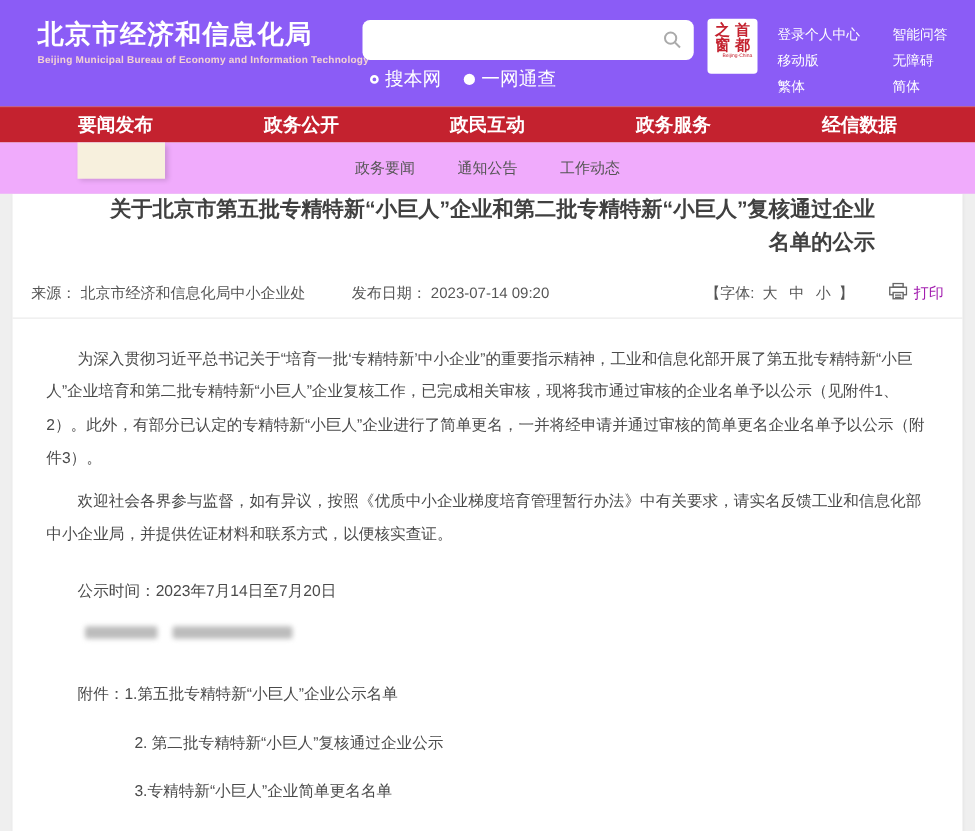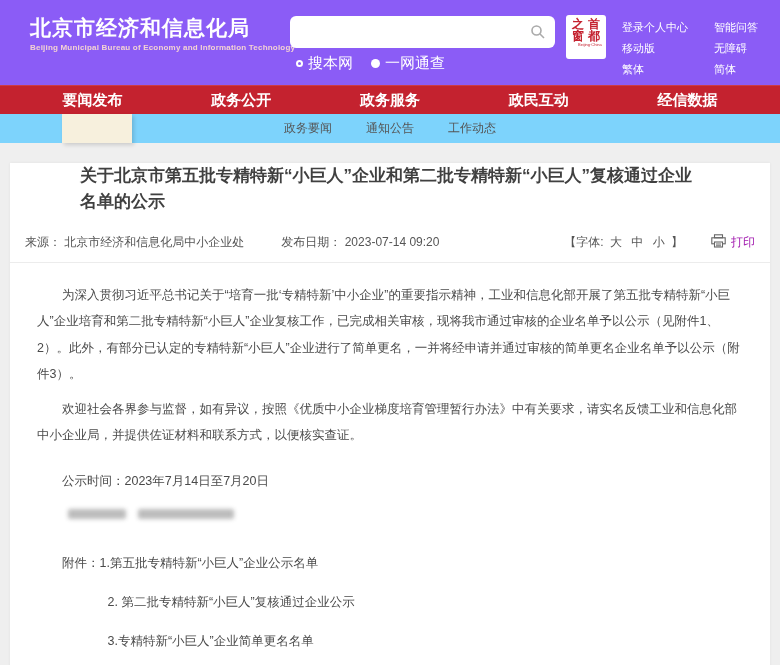--- a/index.html
+++ b/index.html
@@ -42,36 +42,36 @@
     display:grid; grid-template-columns:auto auto; column-gap:26px; row-gap:6px;
   }
   .quick-links a { color:#fff; font-size:11px; text-decoration:none; white-space:nowrap; cursor:pointer; }
   
   .nav {
     height:29px; background:#c4222f; display:flex; justify-content:space-around;
     align-items:center; padding:0 18px; border-top:1px solid rgba(255,255,255,.12);
   }
   .nav-item { color:#fff; font-size:15px; font-weight:bold; cursor:pointer; width:148px; text-align:center; }
   
-  .subnav { height:29px; background:#7dd3fc; position:relative; display:flex; justify-content:center; align-items:center; gap:34px; }
+  .subnav { height:41px; background:#f0abfc; position:relative; display:flex; justify-content:center; align-items:center; gap:34px; }
   .active-tab {
     position:absolute; left:62px; top:0; width:70px; height:29px;
     background:#f7f0dd; box-shadow:2px 2px 4px rgba(0,0,0,.15);
   }
   .subnav-item { font-size:12px; color:#555; cursor:pointer; z-index:1; }
   
   .card {
     width:760px; margin:0 10px; background:#fff; min-height:522px;
     box-shadow:0 0 3px rgba(0,0,0,.06); padding-bottom:8px;
   }
   .breadcrumb { padding:13px 0 0 15px; font-size:11px; color:#999; }
   .breadcrumb a { color:#999; text-decoration:none; cursor:pointer; }
   .breadcrumb .sep { margin:0 5px; }
   .article-title {
-    margin-top:20px; padding:0 70px; text-align:left;
+    padding:0 70px; text-align:right;
     font-size:17px; font-weight:bold; color:#404040; line-height:1.5;
   }
   .meta-row {
     margin-top:20px; padding:0 15px 11px; border-bottom:1px solid #ececec;
     display:flex; justify-content:space-between; align-items:center;
     font-size:12px; color:#555;
   }
   .meta-left { display:flex; gap:37px; }
   .meta-right { display:flex; gap:28px; align-items:center; }
   .font-sizer span.size-opt { margin:0 3px; cursor:pointer; }
@@ -138,22 +138,22 @@
     <a>移动版</a>
     <a>无障碍</a>
     <a>繁体</a>
     <a>简体</a>
   </div>
 </div>
 
 <div class="nav">
   <div class="nav-item">要闻发布</div>
   <div class="nav-item">政务公开</div>
+  <div class="nav-item">政民互动</div>
   <div class="nav-item">政务服务</div>
-  <div class="nav-item">政民互动</div>
   <div class="nav-item">经信数据</div>
 </div>
 
 <div class="subnav">
   <div class="active-tab"></div>
   <div class="subnav-item">政务要闻</div>
   <div class="subnav-item">通知公告</div>
   <div class="subnav-item">工作动态</div>
 </div>
 

